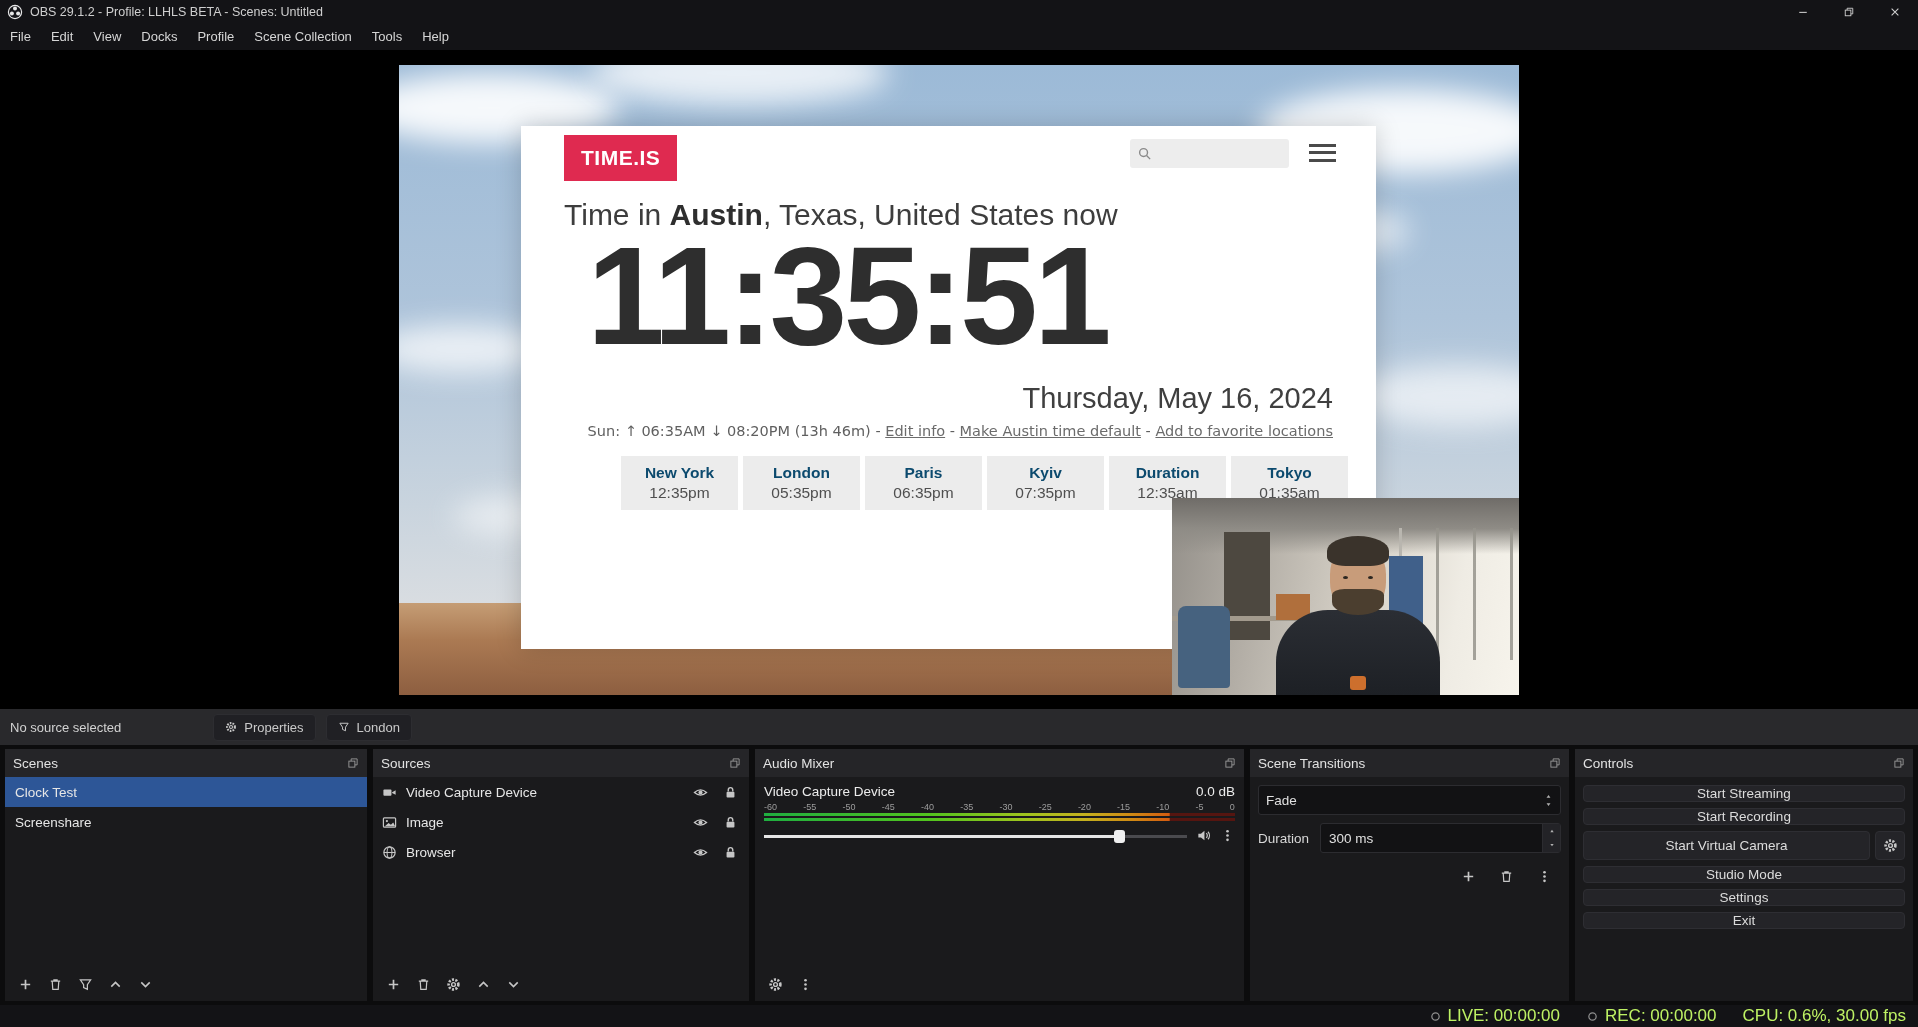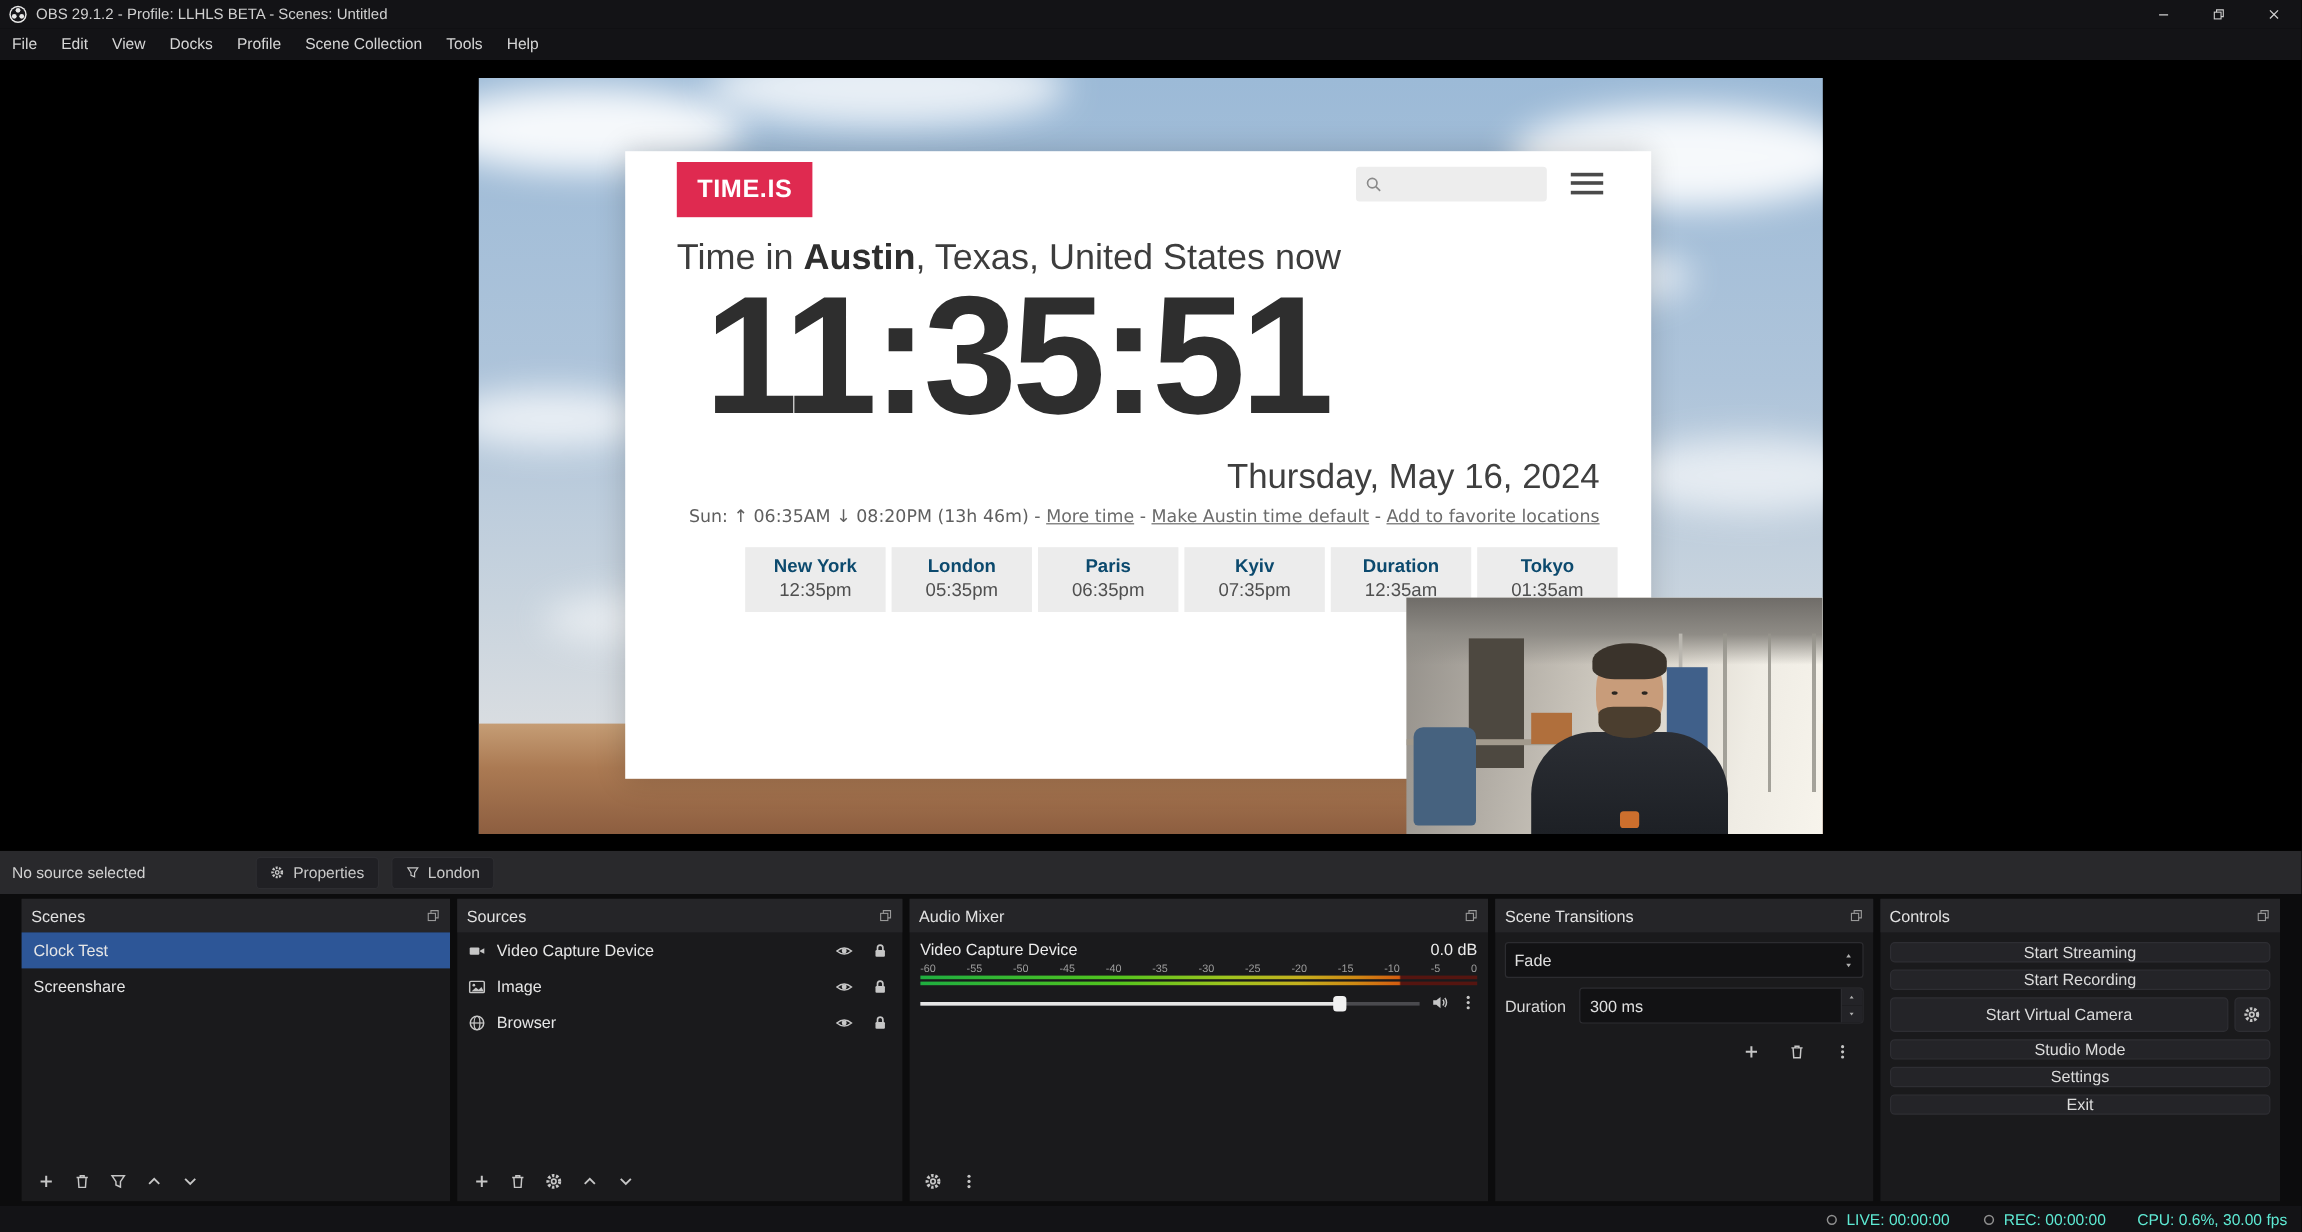--- a/index.html
+++ b/index.html
@@ -83,21 +83,21 @@
   .wc-zip { position:absolute; left:178px; top:178px; width:16px; height:14px; background:#cd6f2d; border-radius:3px; }
 
   
   .select-toolbar { height:36px; background:#29292c; display:flex; align-items:center; padding:0 10px; }
   .sel-status { font-size:13px; color:#d2d2d2; }
   .sel-gap { width:92px; }
   .tb-btn { display:flex; align-items:center; gap:7px; height:27px; padding:0 11px; margin-right:10px;
     background:#202024; border:1px solid #2d2d31; border-radius:4px; color:#c9c9c9; font-size:13px; }
 
   
-  .docks { height:260px; display:flex; gap:6px; padding:4px 18px; background:#0c0c0d; }
+  .docks { height:260px; display:flex; gap:6px; padding:4px 5px; background:#0c0c0d; }
   .panel { background:#1a1a1c; display:flex; flex-direction:column; }
   .p-scenes{width:362px} .p-sources{width:376px} .p-mixer{width:489px} .p-trans{width:319px} .p-controls{width:338px}
   .panel-header { height:28px; background:#252528; display:flex; align-items:center;
     justify-content:space-between; padding:0 8px; }
   .ph-title { font-size:13.5px; color:#e2e2e2; }
   .panel-body { flex:1; position:relative; }
   .panel-toolbar { position:absolute; bottom:0; left:0; right:0; height:34px; display:flex;
     align-items:center; gap:4px; padding:0 7px; }
   .icon-btn { width:26px; height:26px; display:flex; align-items:center; justify-content:center; }
 
@@ -141,21 +141,21 @@
 
   
   .controls-inner { padding:8px; display:flex; flex-direction:column; gap:6px; }
   .ctl-row { display:flex; gap:5px; }
   .ctl-btn { flex:1; height:29px; border-radius:4px; background:#242428; border:1px solid #2e2e33;
     color:#dcdcdc; font-size:13.5px; display:flex; align-items:center; justify-content:center; }
   .ctl-sq { flex:0 0 30px; }
 
   
   .statusbar { height:22px; background:#131316; display:flex; align-items:center;
-    justify-content:flex-end; padding-right:12px; font-size:13px; color:#5eead4; }
+    justify-content:flex-end; padding-right:12px; font-size:17px; color:#bef264; }
   .sb-group { display:flex; align-items:center; gap:6px; margin-left:26px; }
   .sb-group svg { width:13px; height:13px; color:#8f8f8f; }
 </style>
 </head>
 <body>
 
 <svg width="0" height="0" style="position:absolute">
   <symbol id="i-plus" viewBox="0 0 16 16">
       <path d="M8 3v10M3 8h10" stroke="currentColor" stroke-width="1.8" fill="none"></path>
     </symbol>
@@ -298,21 +298,21 @@
         <div class="tw-burger">
             <i></i>
             <i></i>
             <i></i>
           </div>
         <div class="tw-heading"><span>Time in </span><b>Austin</b><span>, Texas, United States now</span></div>
         <div class="tw-clock">
           <span class="tw-time">11:35:51</span>
         </div>
         <div class="tw-date">Thursday, May 16, 2024</div>
-        <div class="tw-sun"><span>Sun: ↑ 06:35AM ↓ 08:20PM (13h 46m)</span><span> - </span><span class="tw-link">More time</span><span> - </span><span class="tw-link">Make Austin time default</span><span> - </span><span class="tw-link">Add to favorite locations</span></div>
+        <div class="tw-sun"><span>Sun: ↑ 06:35AM ↓ 08:20PM (13h 46m)</span><span> - </span><span class="tw-link">Edit info</span><span> - </span><span class="tw-link">Make Austin time default</span><span> - </span><span class="tw-link">Add to favorite locations</span></div>
         <div class="tw-cities">
           <div class="tw-city">
             <div class="c-name">New York</div>
             <div class="c-time">12:35pm</div>
           </div>
           <div class="tw-city">
             <div class="c-name">London</div>
             <div class="c-time">05:35pm</div>
           </div>
           <div class="tw-city">

